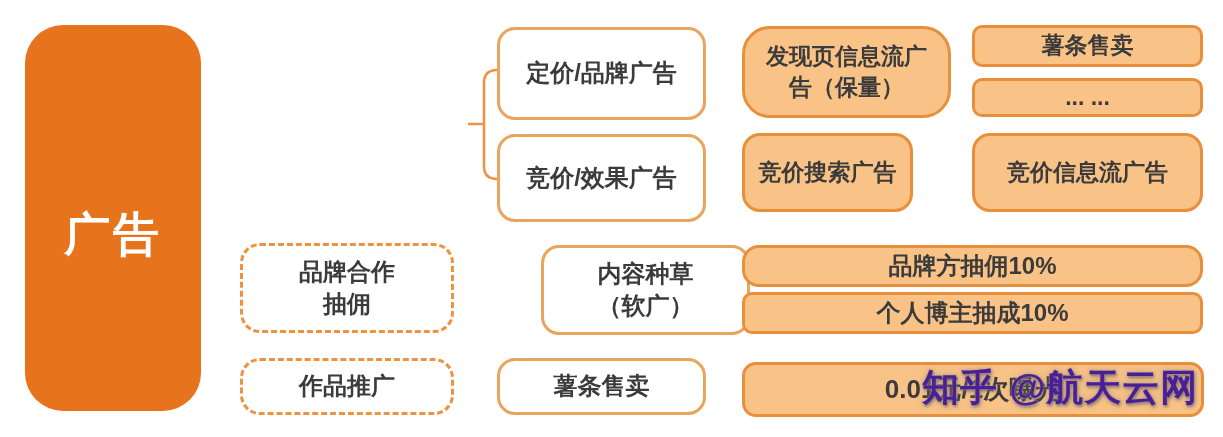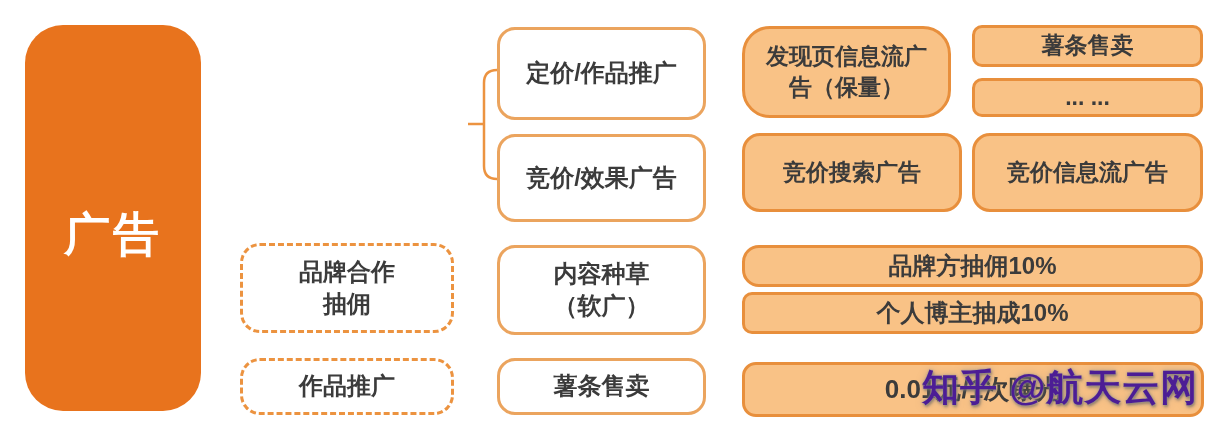--- a/index.html
+++ b/index.html
@@ -53,32 +53,32 @@
   
   .chan {
     left: 497px; width: 209px;
     background: #ffffff;
     border: 3px solid #eba45e;
     border-radius: 18px;
     font-size: 24px;
   }
   .chan-0 { top: 27px;  height: 93px; }
   .chan-1 { top: 134px; height: 88px; }
-  .chan-2 { top: 245px; height: 90px; }
+  .chan-2 { top: 245px; height: 90px; margin-left: 44px; }
   .chan-3 { top: 358px; height: 57px; }
   
   .det {
     background: #f9c286;
     border: 3px solid #e88f3c;
     font-size: 23px;
   }
   .det-0 { left: 742px; top: 26px;  width: 209px; height: 92px; border-radius: 28px; }
   .det-1 { left: 972px; top: 25px;  width: 231px; height: 42px; border-radius: 10px; }
   .det-2 { left: 972px; top: 78px;  width: 231px; height: 39px; border-radius: 10px; }
-  .det-3 { left: 742px; top: 133px; width: 220px; height: 79px; border-radius: 18px; }
+  .det-3 { left: 742px; top: 133px; width: 171px; height: 79px; border-radius: 18px; }
   .det-4 { left: 972px; top: 133px; width: 231px; height: 79px; border-radius: 18px; }
   .det-5 { left: 742px; top: 245px; width: 461px; height: 42px; border-radius: 17px; font-size: 24px; }
   .det-6 { left: 742px; top: 292px; width: 461px; height: 42px; border-radius: 10px; font-size: 24px; }
   .det-7 { left: 742px; top: 362px; width: 462px; height: 55px; border-radius: 14px; font-size: 26px; }
   
   .brace {
     position: absolute;
     left: 455px; top: 67px;
     width: 42px; height: 115px;
   }
@@ -111,21 +111,21 @@
   <div class="box cat cat-2">
     <span class="label">作品推广</span>
   </div>
 
   <svg class="brace" viewBox="0 0 42 115">
     <path d="M 42 3 Q 29 3 29 16 L 29 99 Q 29 112 42 112" fill="none" stroke="#ec9340" stroke-width="2.5"></path>
     <path d="M 29 57 L 13 57" fill="none" stroke="#ec9340" stroke-width="2.5"></path>
   </svg>
 
   <div class="box chan chan-0">
-    <span class="label">定价/作品推广</span>
+    <span class="label">定价/品牌广告</span>
   </div>
   <div class="box chan chan-1">
     <span class="label">竞价/效果广告</span>
   </div>
   <div class="box chan chan-2">
     <span class="label">内容种草
 （软广）</span>
   </div>
   <div class="box chan chan-3">
     <span class="label">薯条售卖</span>

